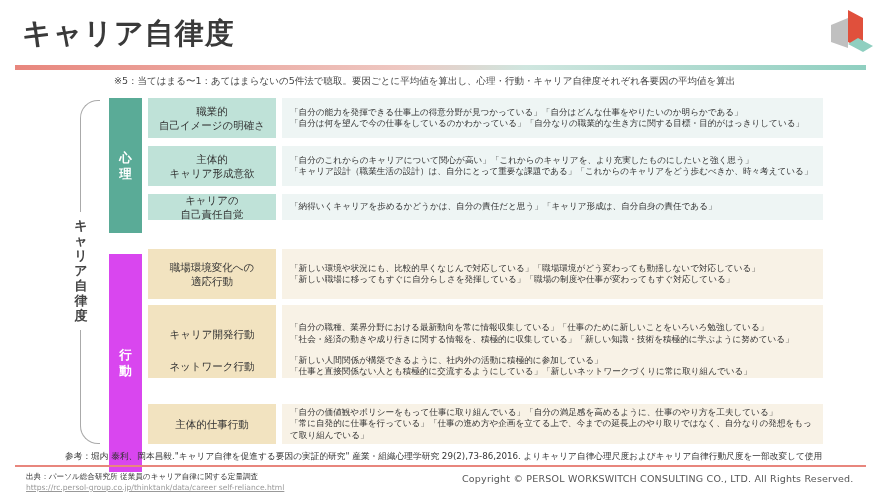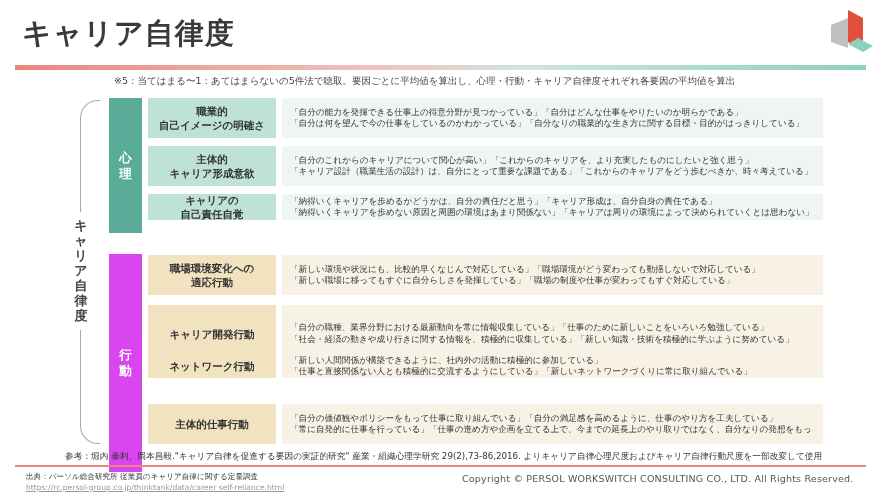--- a/index.html
+++ b/index.html
@@ -23,21 +23,21 @@
       color: #444; text-align: center; line-height: 15px; word-break: break-all; }
 
     .group-bar { position: absolute; left: 109px; width: 33px; color: #fff; font-size: 12.5px; font-weight: bold;
       display: flex; align-items: center; justify-content: center; text-align: center; line-height: 16px; }
     .group-bar span { width: 14px; word-break: break-all; }
     .group-psy { top: 98px; height: 135px; background: #5aab97; }
     .group-act { top: 254px; height: 218px; background: #d946ef; }
 
     .row { position: absolute; left: 148px; width: 675px; display: flex; gap: 6px; }
     .factor { width: 128px; flex: none; display: flex; align-items: center; justify-content: center; text-align: center;
-      font-size: 10.5px; font-weight: bold; color: #333; line-height: 14px; white-space: pre-line; }
+      font-size: 10.5px; font-weight: normal; color: #333; line-height: 14px; white-space: pre-line; }
     .desc { flex: 1; display: flex; flex-direction: column; justify-content: center; padding: 0 8px;
       font-size: 8.6px; color: #333; line-height: 11.5px; }
     .psy .factor { background: #bfe2d8; }
     .psy .desc { background: #eef5f4; }
     .act .factor { background: #f2e3c0; }
     .act .desc { background: #f8f2e6; }
 
     .ref { position: absolute; left: 65px; top: 451px; font-size: 8.7px; color: #333; white-space: nowrap; }
     .footer-rule { position: absolute; left: 15px; top: 465px; width: 851px; height: 2px; background: #e8867d; }
     .source { position: absolute; left: 26px; top: 472px; font-size: 7.6px; color: #333; white-space: nowrap; }
@@ -84,25 +84,24 @@
   <div class="desc">
     <div>「自分のこれからのキャリアについて関心が高い」「これからのキャリアを、より充実したものにしたいと強く思う」</div>
     <div>「キャリア設計（職業生活の設計）は、自分にとって重要な課題である」「これからのキャリアをどう歩むべきか、時々考えている」</div>
   </div>
 </div>
 <div class="row psy" style="top:194px;height:26px;">
   <div class="factor">キャリアの
 自己責任自覚</div>
   <div class="desc">
     <div>「納得いくキャリアを歩めるかどうかは、自分の責任だと思う」「キャリア形成は、自分自身の責任である」</div>
-    <div>「納得いくキャリアを歩めない原因と周囲の環境はあまり関係ない」「キャリアは周りの環境によって決められていくとは思わない」</div>
   </div>
 </div>
 
-<div class="row act" style="top:255px;height:40px;border-radius:10px;">
+<div class="row act" style="top:249px;height:50px;border-radius:10px;">
   <div class="factor">職場環境変化への
 適応行動</div>
   <div class="desc">
     <div>「新しい環境や状況にも、比較的早くなじんで対応している」「職場環境がどう変わっても動揺しないで対応している」</div>
     <div>「新しい職場に移ってもすぐに自分らしさを発揮している」「職場の制度や仕事が変わってもすぐ対応している」</div>
   </div>
 </div>
 <div class="row act" style="top:305px;height:57px;">
   <div class="factor">キャリア開発行動</div>
   <div class="desc">
@@ -115,20 +114,21 @@
   <div class="desc">
     <div>「新しい人間関係が構築できるように、社内外の活動に積極的に参加している」</div>
     <div>「仕事と直接関係ない人とも積極的に交流するようにしている」「新しいネットワークづくりに常に取り組んでいる」</div>
   </div>
 </div>
 <div class="row act" style="top:404px;height:40px;">
   <div class="factor">主体的仕事行動</div>
   <div class="desc">
     <div>「自分の価値観やポリシーをもって仕事に取り組んでいる」「自分の満足感を高めるように、仕事のやり方を工夫している」</div>
     <div>「常に自発的に仕事を行っている」「仕事の進め方や企画を立てる上で、今までの延長上のやり取りではなく、自分なりの発想をもっ</div>
+    <div>て取り組んでいる」</div>
   </div>
 </div>
 
 <div class="ref">参考：堀内 泰利、岡本昌毅."キャリア自律を促進する要因の実証的研究"  産業・組織心理学研究 29(2),73-86,2016. よりキャリア自律心理尺度およびキャリア自律行動尺度を一部改変して使用</div>
 <div class="footer-rule"></div>
 <div class="source">出典：パーソル総合研究所  従業員のキャリア自律に関する定量調査</div>
 <div class="source-url">https://rc.persol-group.co.jp/thinktank/data/career self-reliance.html</div>
 <div class="copyright">Copyright © PERSOL WORKSWITCH CONSULTING  CO., LTD. All Rights Reserved.</div>
 
 </body></html>

